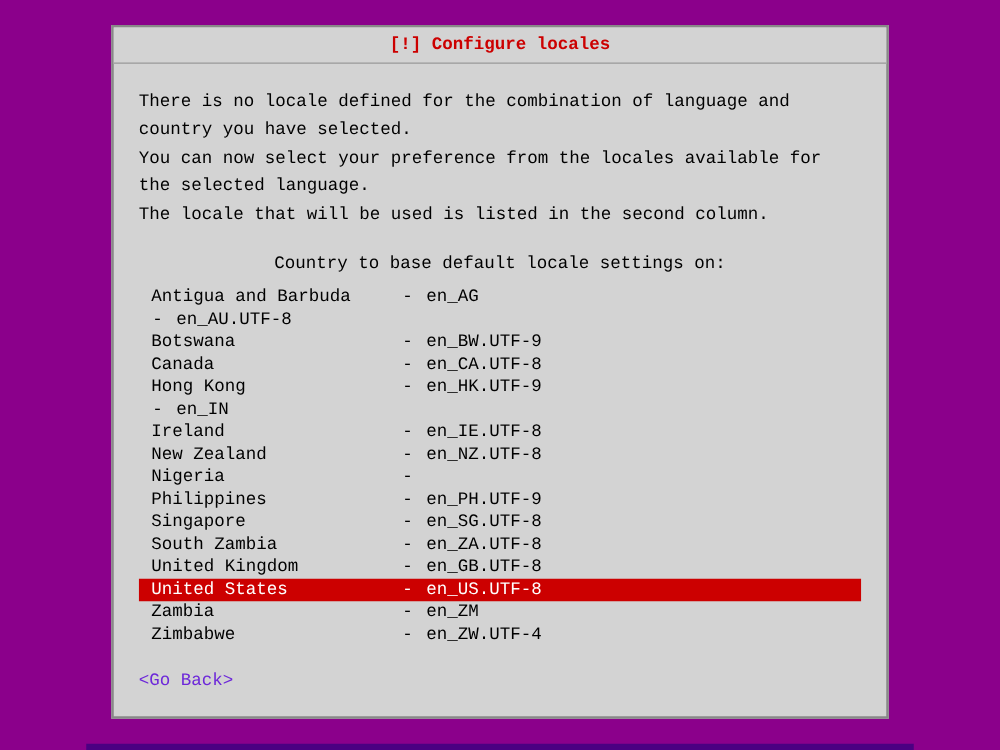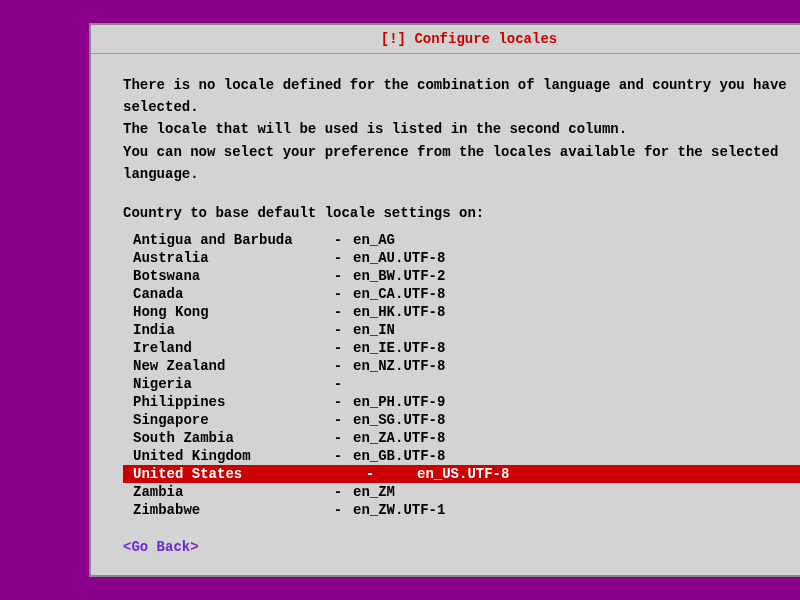--- a/index.html
+++ b/index.html
@@ -19,21 +19,21 @@
       flex-direction: column;
       align-items: center;
       justify-content: center;
     }
 
     .screen-wrapper {
       width: 662px;
       height: 600px;
       position: relative;
       display: flex;
-      flex-direction: row;
+      flex-direction: column;
     }
 
     .main-area {
       flex: 1;
       display: flex;
       align-items: center;
       justify-content: center;
       padding: 20px;
     }
 
@@ -50,55 +50,54 @@
       background-color: #D3D3D3;
       text-align: center;
       padding: 6px 10px;
       color: #CC0000;
       font-weight: bold;
       border-bottom: 1px solid #999;
       font-size: 14px;
     }
 
     .content-area {
-      padding: 20px 32px;
+      padding: 20px 20px;
       flex: 1;
       display: flex;
       flex-direction: column;
-      font-weight: bold;
     }
 
     .description {
       color: #000;
       margin-bottom: 20px;
       line-height: 1.6;
     }
 
     .section-label {
       color: #000;
       margin-bottom: 10px;
+      text-align: center;
     }
 
     .locale-list {
       flex: 1;
       overflow: hidden;
     }
 
     .locale-item {
       display: flex;
       align-items: flex-end;
       padding: 1px 0;
       color: #000;
       white-space: nowrap;
     }
 
     .locale-item.selected {
       background-color: #CC0000;
       color: #fff;
-      gap: 32px;
     }
 
     .locale-name {
       width: 200px;
       padding-left: 10px;
     }
 
     .locale-dash {
       width: 30px;
       text-align: center;
@@ -129,53 +128,51 @@
 
 <div class="screen-wrapper">
   <div class="main-area">
     <div class="dialog-box">
       <div class="title-bar">
         <span>[!] Configure locales</span>
       </div>
       <div class="content-area">
         <div class="description">
           <div>There is no locale defined for the combination of language and country you have selected.</div>
+          <div>You can now select your preference from the locales available for the selected language.</div>
           <div>The locale that will be used is listed in the second column.</div>
-          <div>You can now select your preference from the locales available for the selected language.</div>
         </div>
         <div class="section-label">Country to base default locale settings on:</div>
         <div class="locale-list" id="locale-list">
 
         <div class="locale-item">
               <span class="locale-name">Antigua and Barbuda</span>
               <span class="locale-dash">-</span>
               <span class="locale-code">en_AG</span>
             </div>
             <div class="locale-item">
-              <span class="locale-name">Australia</span>
               <span class="locale-dash">-</span>
               <span class="locale-code">en_AU.UTF-8</span>
             </div>
             <div class="locale-item">
               <span class="locale-name">Botswana</span>
               <span class="locale-dash">-</span>
-              <span class="locale-code">en_BW.UTF-2</span>
+              <span class="locale-code">en_BW.UTF-9</span>
             </div>
             <div class="locale-item">
               <span class="locale-name">Canada</span>
               <span class="locale-dash">-</span>
               <span class="locale-code">en_CA.UTF-8</span>
             </div>
             <div class="locale-item">
               <span class="locale-name">Hong Kong</span>
               <span class="locale-dash">-</span>
-              <span class="locale-code">en_HK.UTF-8</span>
-            </div>
-            <div class="locale-item">
-              <span class="locale-name">India</span>
+              <span class="locale-code">en_HK.UTF-9</span>
+            </div>
+            <div class="locale-item">
               <span class="locale-dash">-</span>
               <span class="locale-code">en_IN</span>
             </div>
             <div class="locale-item">
               <span class="locale-name">Ireland</span>
               <span class="locale-dash">-</span>
               <span class="locale-code">en_IE.UTF-8</span>
             </div>
             <div class="locale-item">
               <span class="locale-name">New Zealand</span>
@@ -212,21 +209,21 @@
               <span class="locale-code">en_US.UTF-8</span>
             </div>
             <div class="locale-item">
               <span class="locale-name">Zambia</span>
               <span class="locale-dash">-</span>
               <span class="locale-code">en_ZM</span>
             </div>
             <div class="locale-item">
               <span class="locale-name">Zimbabwe</span>
               <span class="locale-dash">-</span>
-              <span class="locale-code">en_ZW.UTF-1</span>
+              <span class="locale-code">en_ZW.UTF-4</span>
             </div>
           </div>
         <div class="go-back">&lt;Go Back&gt;</div>
       </div>
     </div>
   </div>
   <div class="status-bar">
     
   </div>
 </div>

